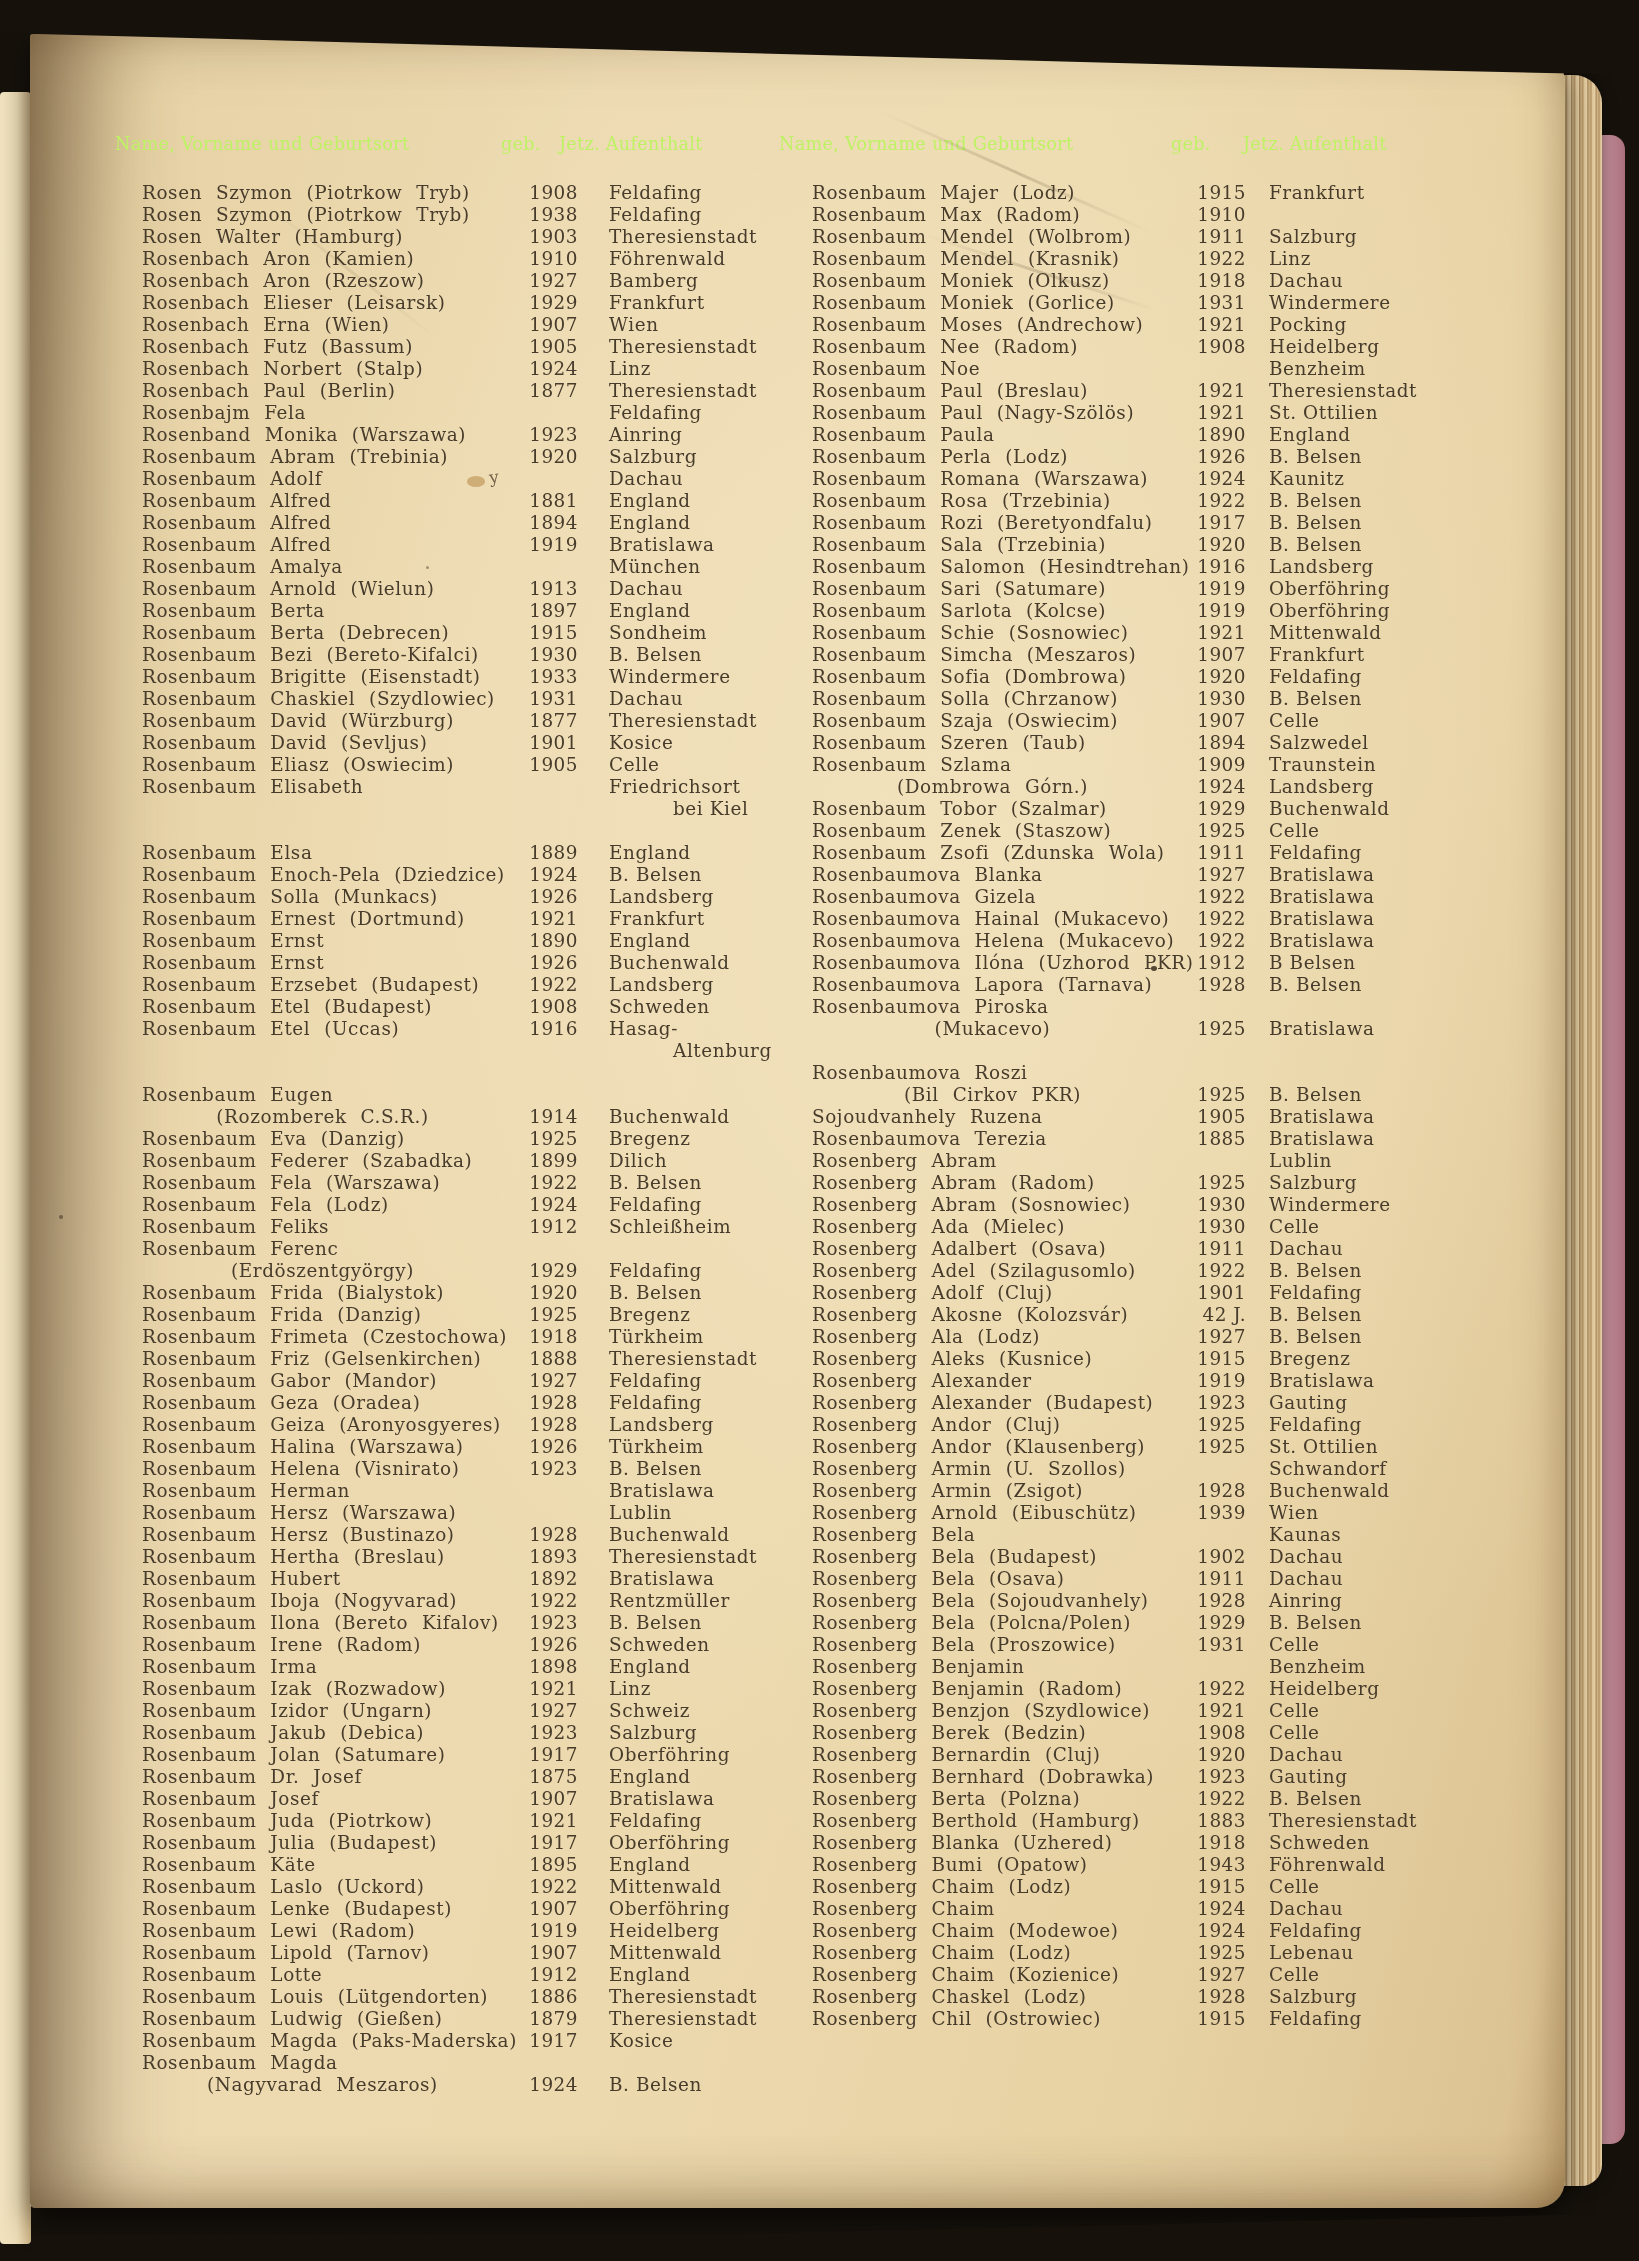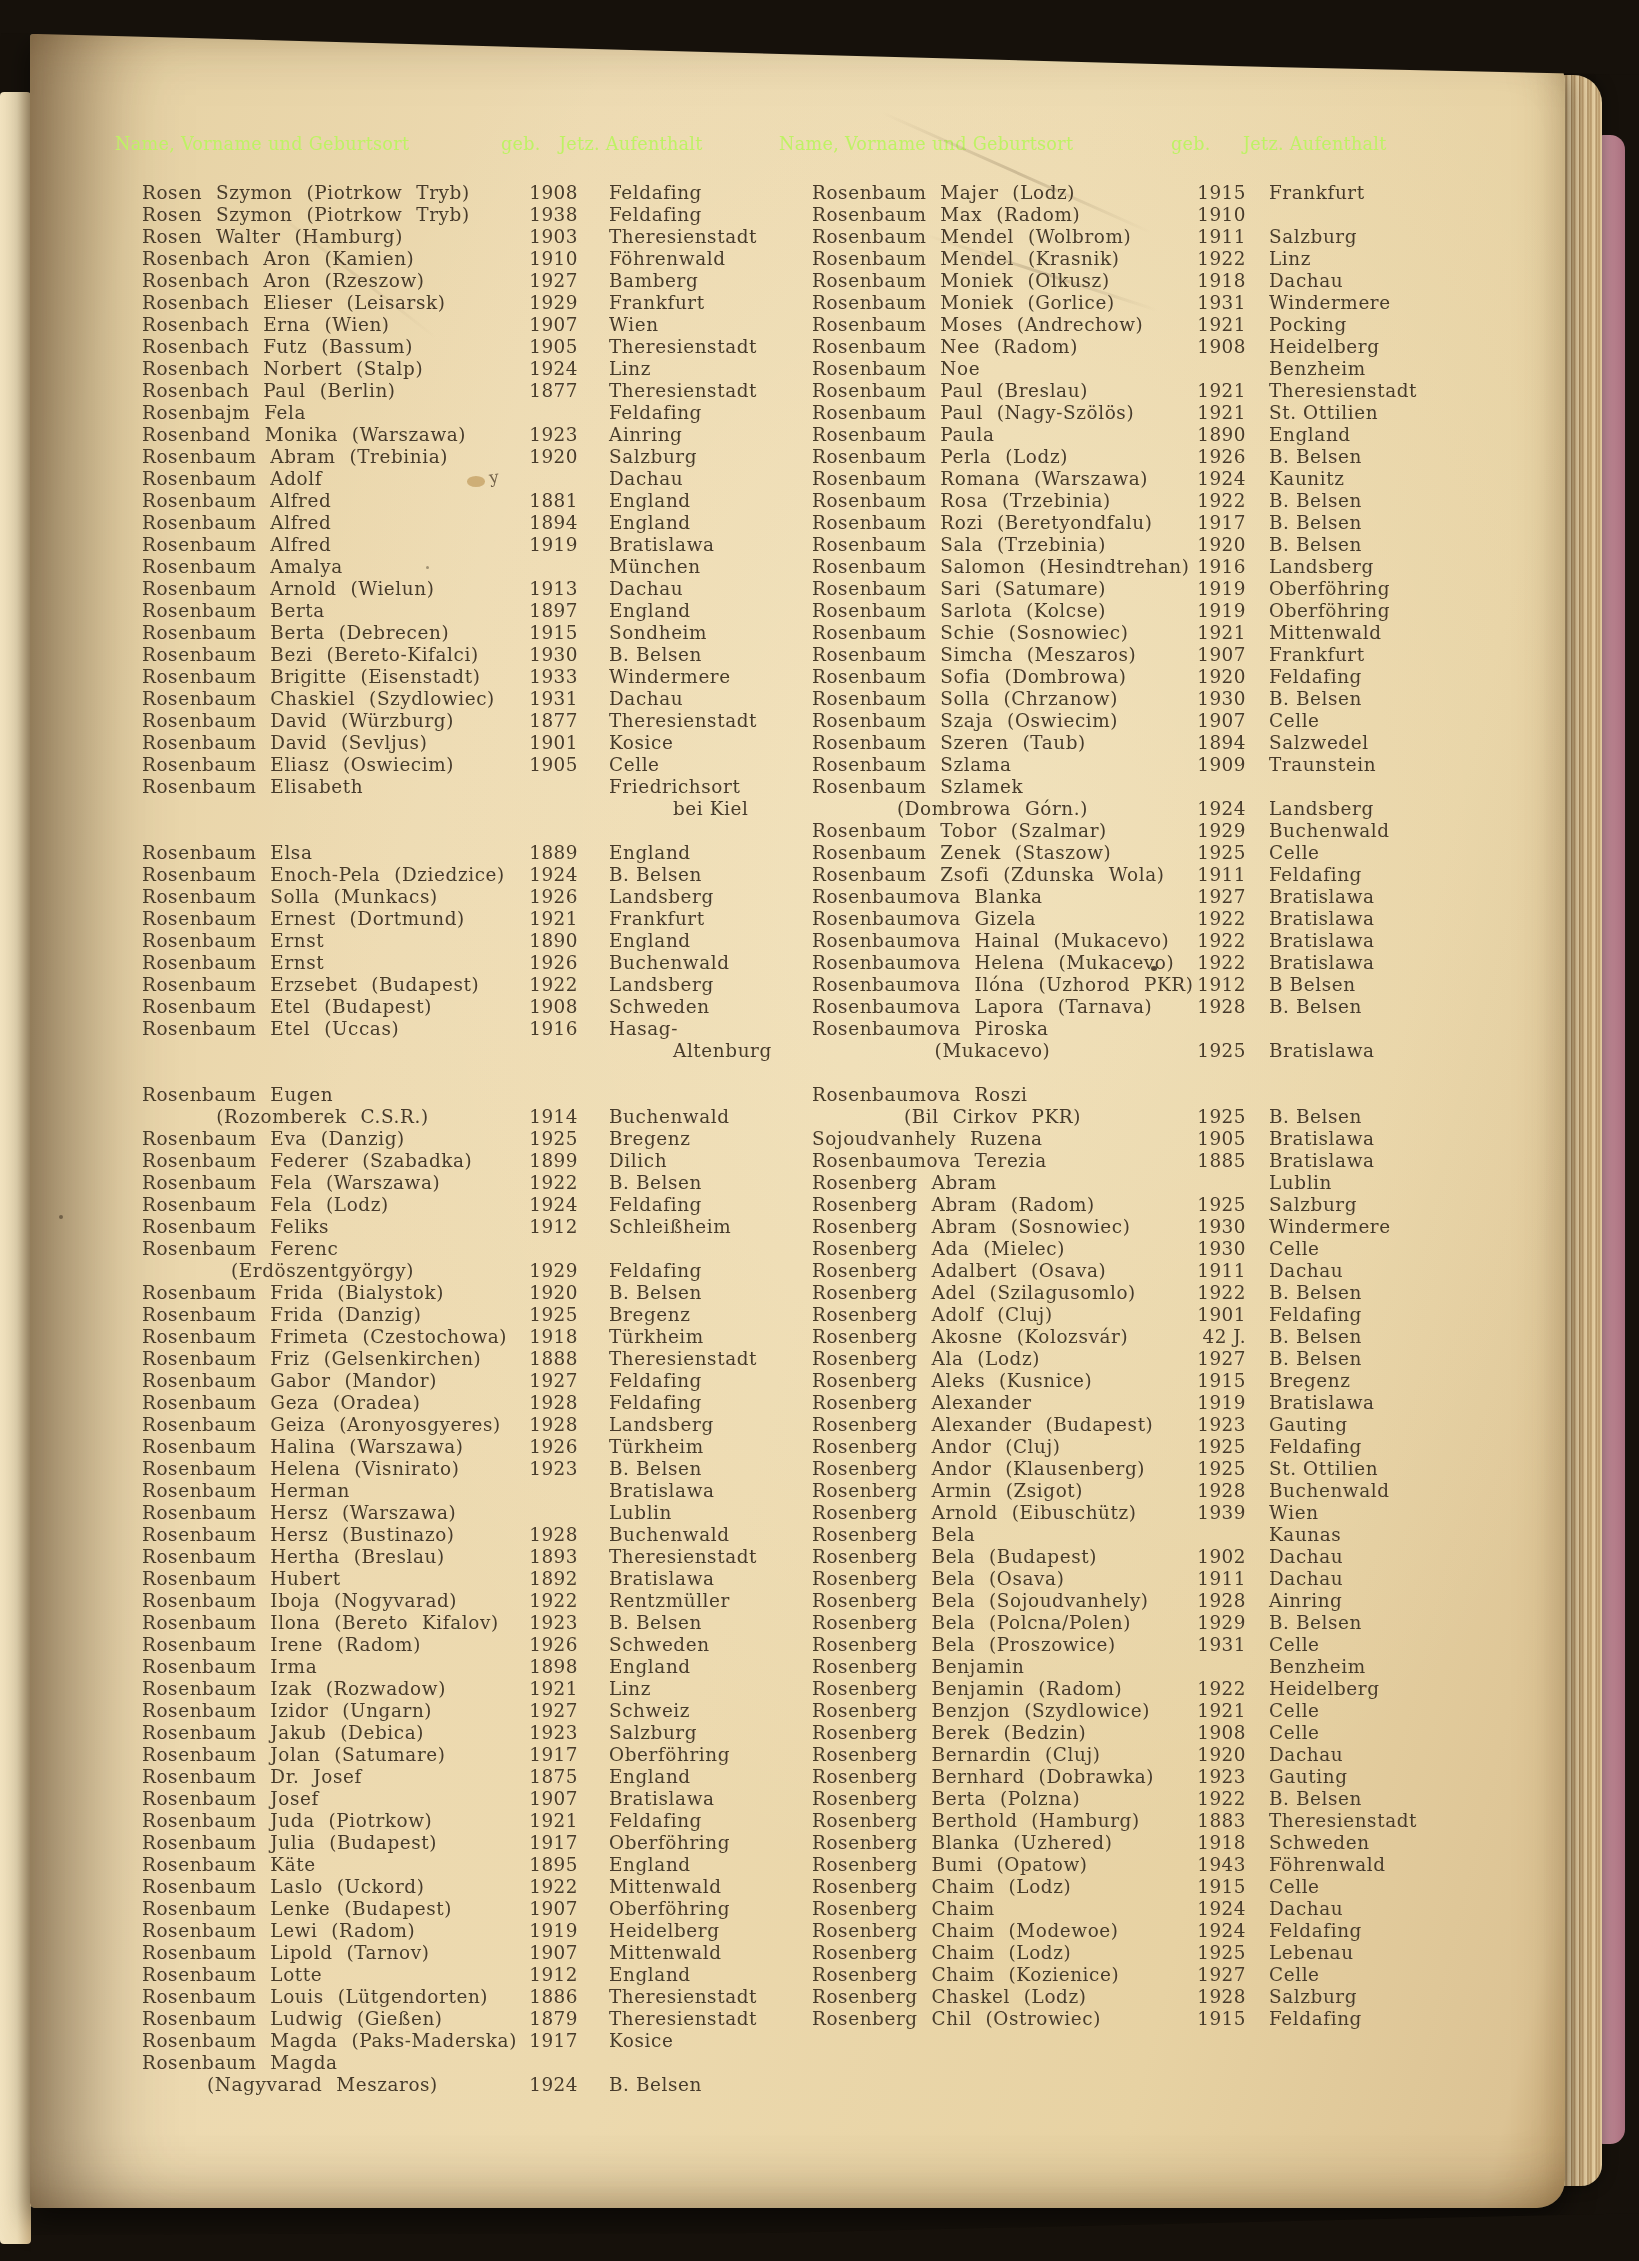--- a/index.html
+++ b/index.html
@@ -665,25 +665,20 @@
         <span class="cell-name">Rosenbaum Szeren (Taub)</span>
         <span class="cell-year">1894</span>
         <span class="cell-place">Salzwedel</span>
       </div>
       <div class="row">
         <span class="cell-name">Rosenbaum Szlama</span>
         <span class="cell-year">1909</span>
         <span class="cell-place">Traunstein</span>
       </div>
       <div class="row">
-        <span class="cell-name">Rosenbaum Szlamek</span>
-        <span class="cell-year"></span>
-        <span class="cell-place"></span>
-      </div>
-      <div class="row">
         <span class="cell-name align-r">(Dombrowa Górn.)</span>
         <span class="cell-year">1924</span>
         <span class="cell-place">Landsberg</span>
       </div>
       <div class="row">
         <span class="cell-name">Rosenbaum Tobor (Szalmar)</span>
         <span class="cell-year">1929</span>
         <span class="cell-place">Buchenwald</span>
       </div>
       <div class="row">
@@ -819,20 +814,25 @@
       </div>
       <div class="row">
         <span class="cell-name">Rosenberg Andor (Cluj)</span>
         <span class="cell-year">1925</span>
         <span class="cell-place">Feldafing</span>
       </div>
       <div class="row">
         <span class="cell-name">Rosenberg Andor (Klausenberg)</span>
         <span class="cell-year">1925</span>
         <span class="cell-place">St. Ottilien</span>
+      </div>
+      <div class="row">
+        <span class="cell-name">Rosenberg Armin (U. Szollos)</span>
+        <span class="cell-year"></span>
+        <span class="cell-place">Schwandorf</span>
       </div>
       <div class="row">
         <span class="cell-name">Rosenberg Armin (Zsigot)</span>
         <span class="cell-year">1928</span>
         <span class="cell-place">Buchenwald</span>
       </div>
       <div class="row">
         <span class="cell-name">Rosenberg Arnold (Eibuschütz)</span>
         <span class="cell-year">1939</span>
         <span class="cell-place">Wien</span>

